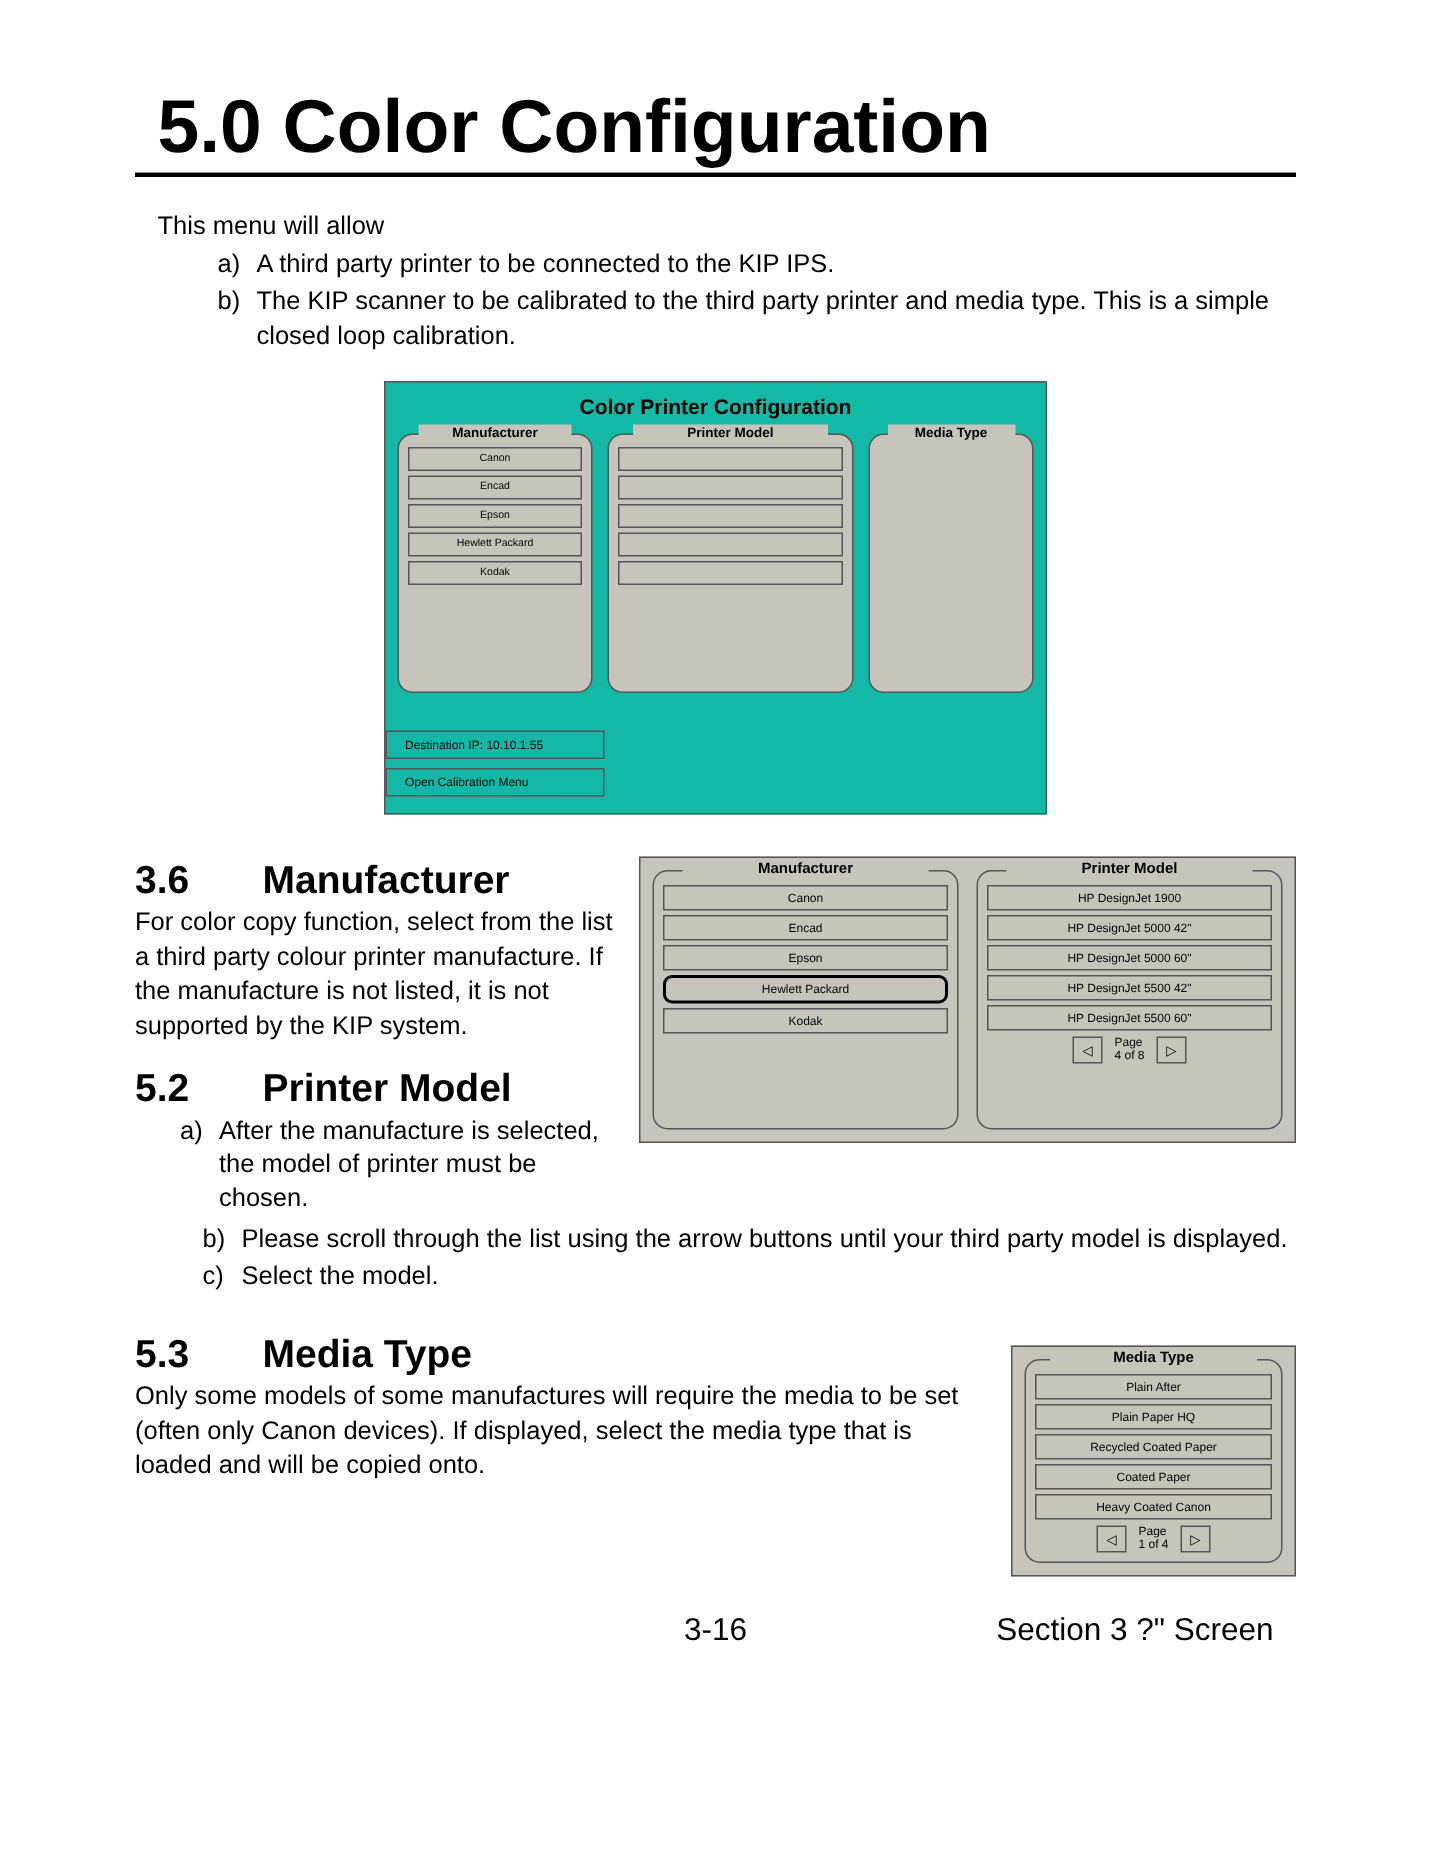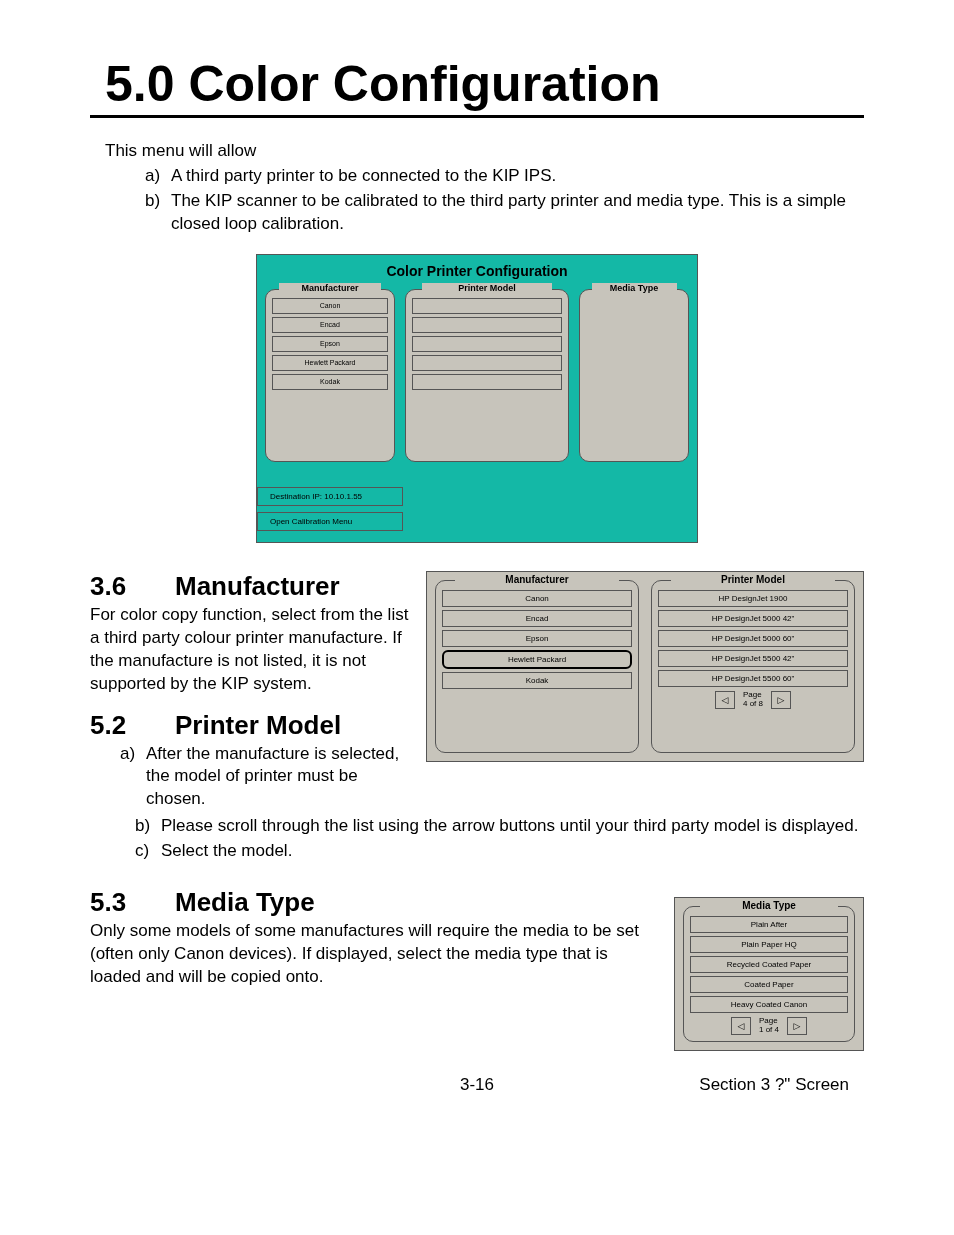--- a/index.html
+++ b/index.html
@@ -30,21 +30,21 @@
 .h2num{font-size:26px;font-weight:bold;width:85px}
 .h2title{font-size:26px;font-weight:bold}
 .sec-body{font-size:17px;line-height:1.35;margin:2px 0 0 0}
 .float-img{background:#c7c4bb;border:1px solid #555;margin-left:14px}
 .dual-panel{width:420px;padding:8px}
 .dual-row{display:flex;gap:12px}
 .side-panel{width:172px;padding:8px;margin-top:10px}
 .pager{display:flex;align-items:center;justify-content:center;gap:8px;margin-top:4px}
 .pager-btn{border:1px solid #555;width:18px;height:16px;display:flex;align-items:center;justify-content:center;font-size:9px}
 .pager-txt{font-size:8px;text-align:left;line-height:1.1}
-.footer{display:flex;justify-content:space-between;font-size:17px;margin:24px 15px 0 15px}
+.footer{display:flex;justify-content:space-between;font-size:21px;margin:24px 15px 0 15px}
 .footer .c{flex:1;text-align:center}
 .footer .r{flex:1;text-align:right}
 .footer .l{flex:1}
 .sec53{margin-top:24px}
 </style>
 </head>
 <body>
 <div class="page">
 
 <h1>5.0  Color Configuration</h1>

